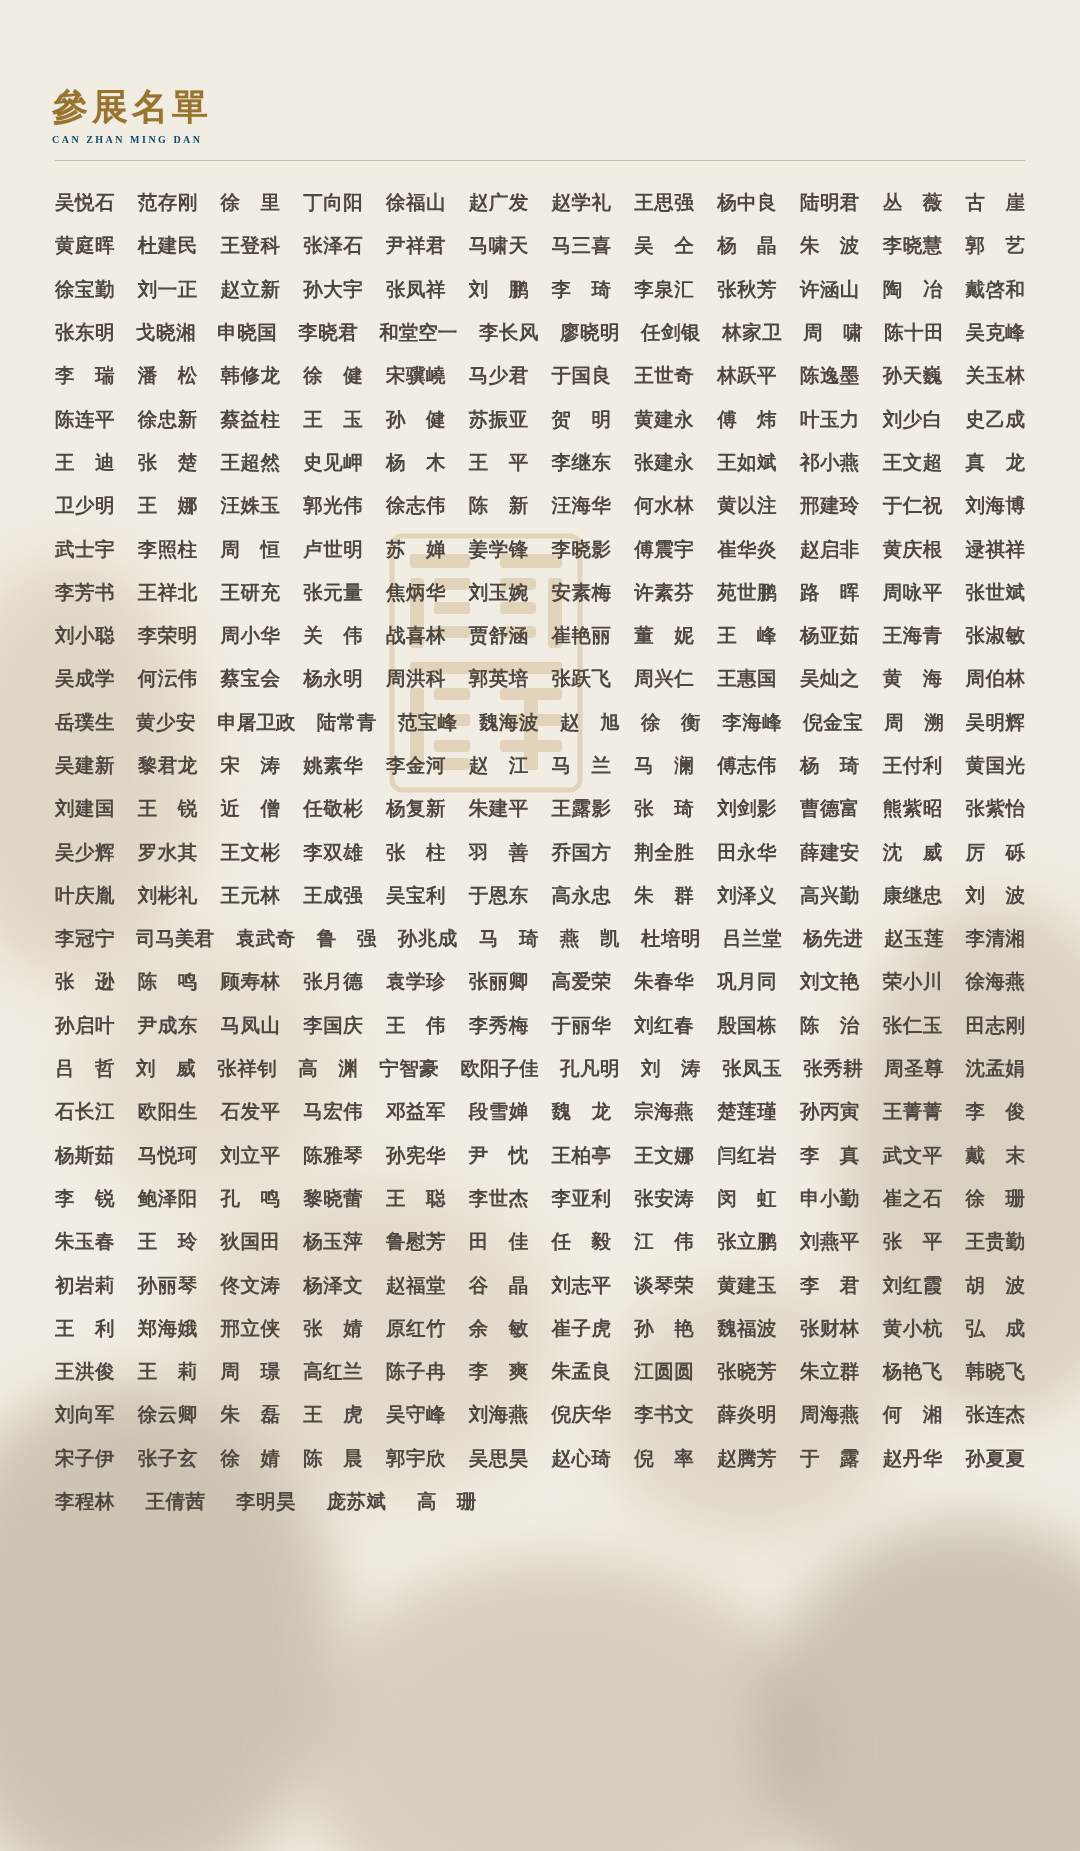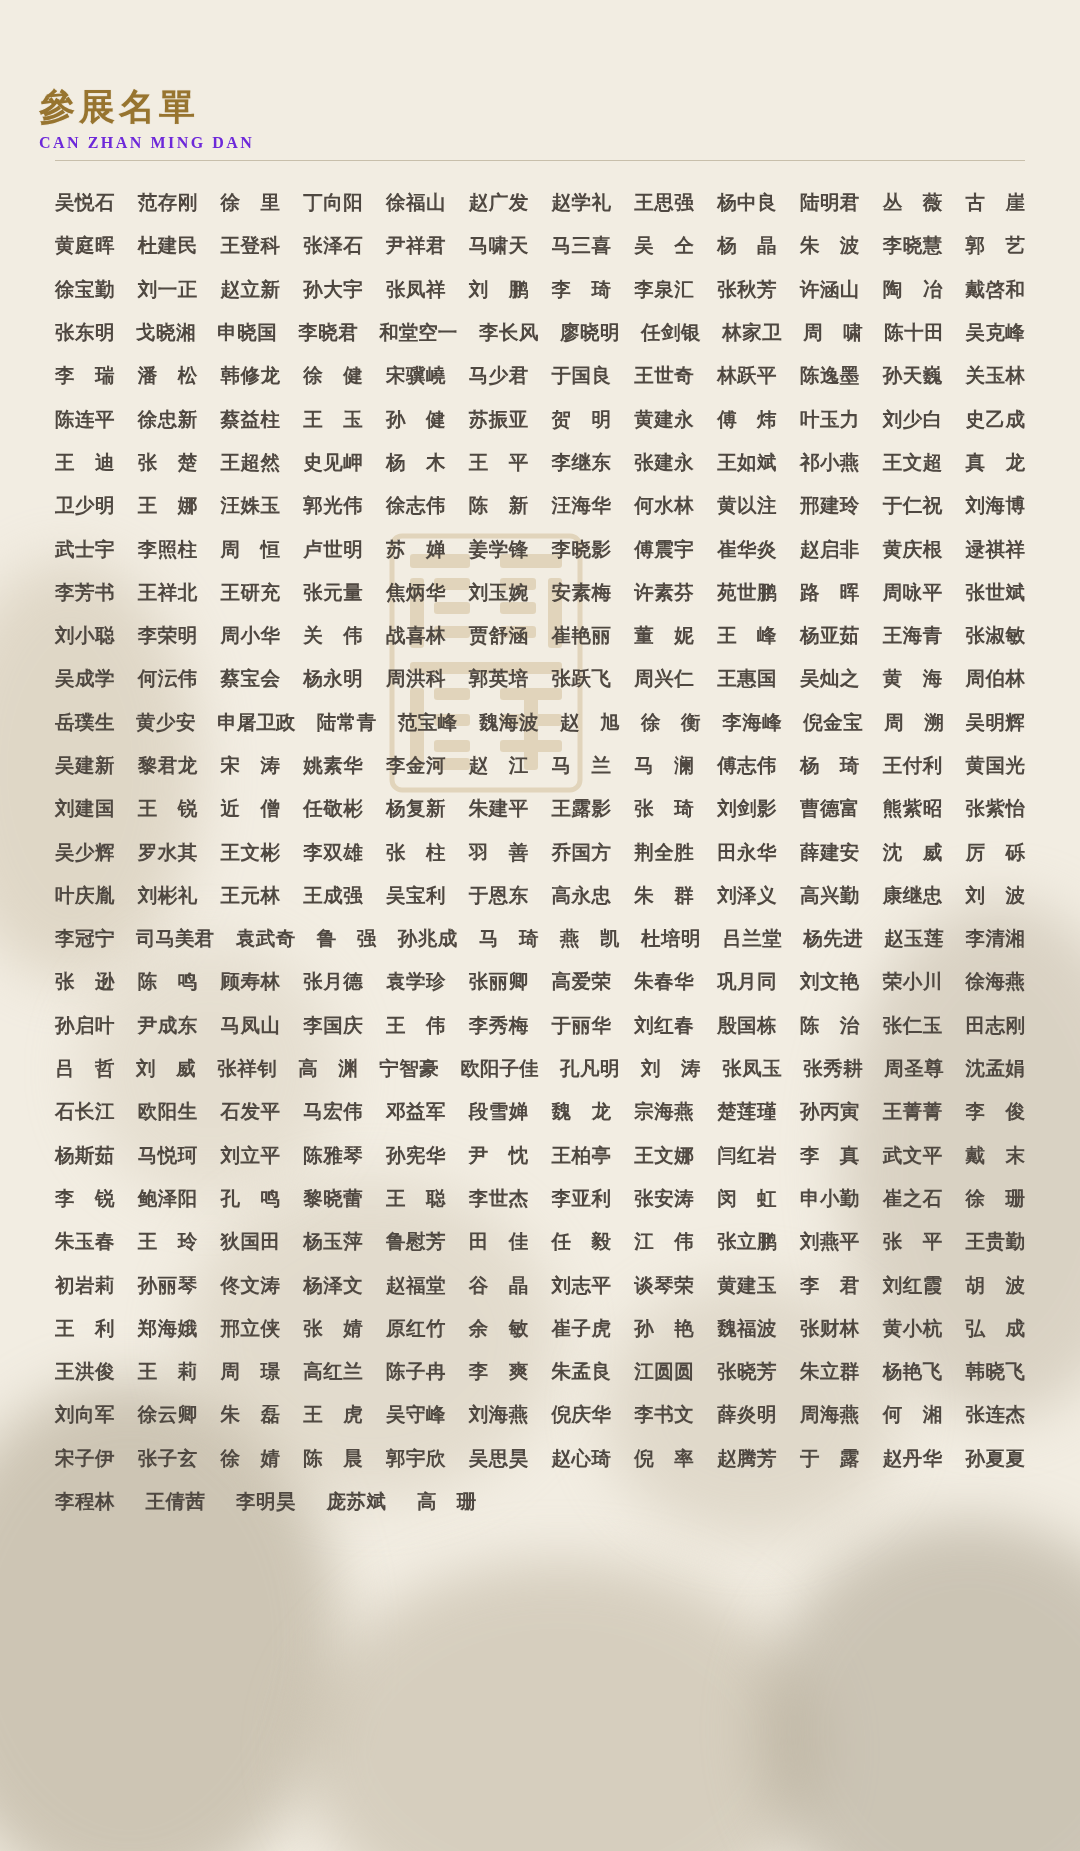--- a/index.html
+++ b/index.html
@@ -19,28 +19,28 @@
   .b3{left:-80px;top:1380px;width:420px;height:520px;background:#b5ab96;opacity:.6;}
   .b4{left:300px;top:1560px;width:520px;height:380px;background:#c0b6a2;opacity:.55;}
   .b5{left:760px;top:1520px;width:420px;height:420px;background:#aca390;opacity:.55;}
   .b6{left:180px;top:1180px;width:380px;height:320px;background:#ccc2ae;opacity:.4;}
   .b7{left:600px;top:1280px;width:300px;height:260px;background:#c6bca8;opacity:.4;}
   .b8{left:80px;top:940px;width:260px;height:260px;background:#cfc5b1;opacity:.35;}
 
   
   .seal{position:absolute;left:388px;top:532px;width:196px;height:262px;opacity:.30;pointer-events:none;}
 
-  .header{position:absolute;left:39px;top:88px;width:970px;}
+  .header{position:absolute;left:52px;top:88px;width:970px;}
   .title{
     font-size:36px;font-weight:bold;color:#97742f;
     letter-spacing:4px;line-height:1.1;
     text-shadow:0 0 1px rgba(151,116,47,.4);
   }
   .subtitle{
-    margin-top:6px;font-size:16px;font-weight:bold;color:#6d28d9;
+    margin-top:6px;font-size:10px;font-weight:bold;color:#0c4a6e;
     letter-spacing:2.5px;font-family:"Liberation Serif",serif;
   }
   .rule{position:absolute;left:55px;top:160px;width:970px;height:0;
     border-top:1px solid #c8bfab;}
 
   .names{
     position:absolute;left:55px;top:181px;width:970px;
     color:#4f4841;font-size:19.5px;font-weight:600;
   }
   .name-row{display:flex;justify-content:space-between;align-items:center;height:43.3px;}

